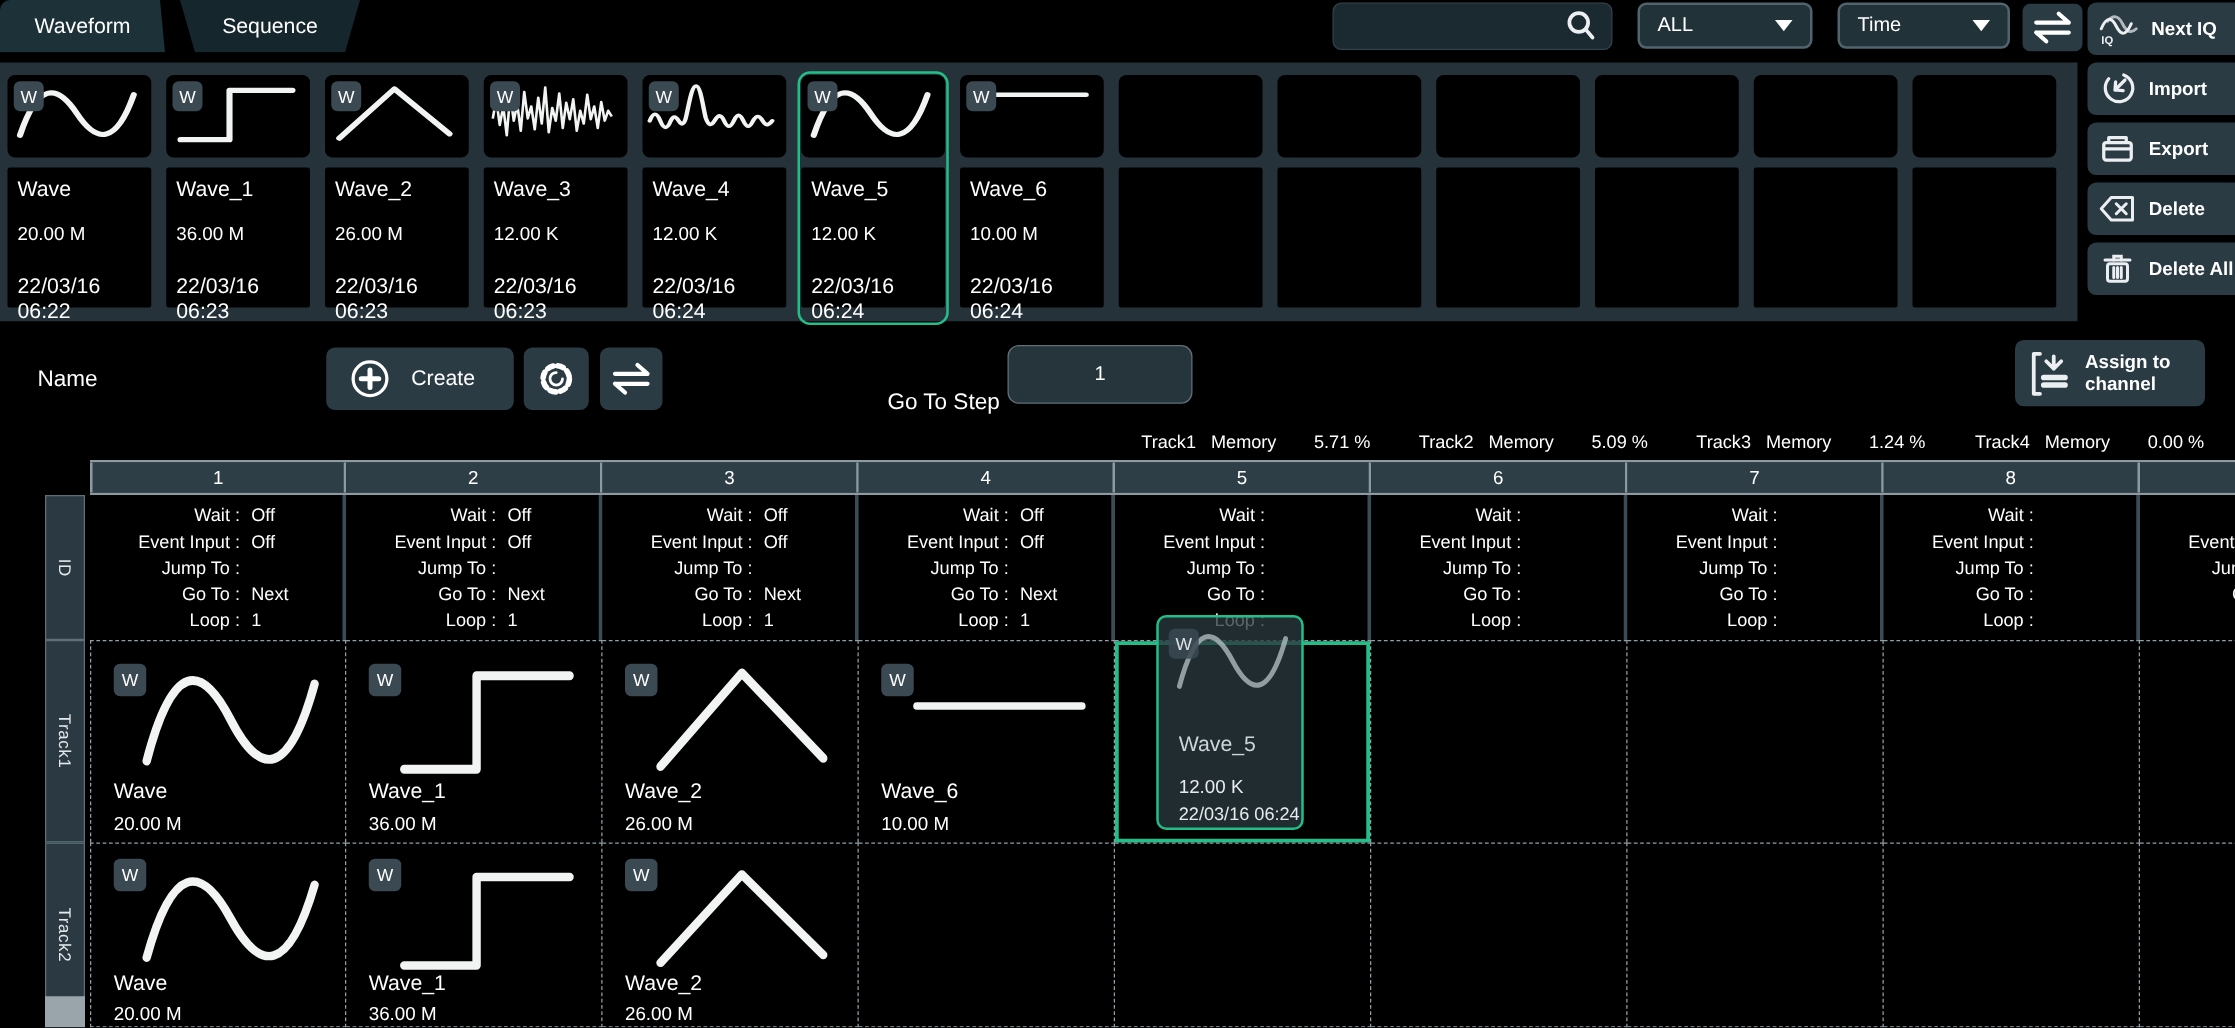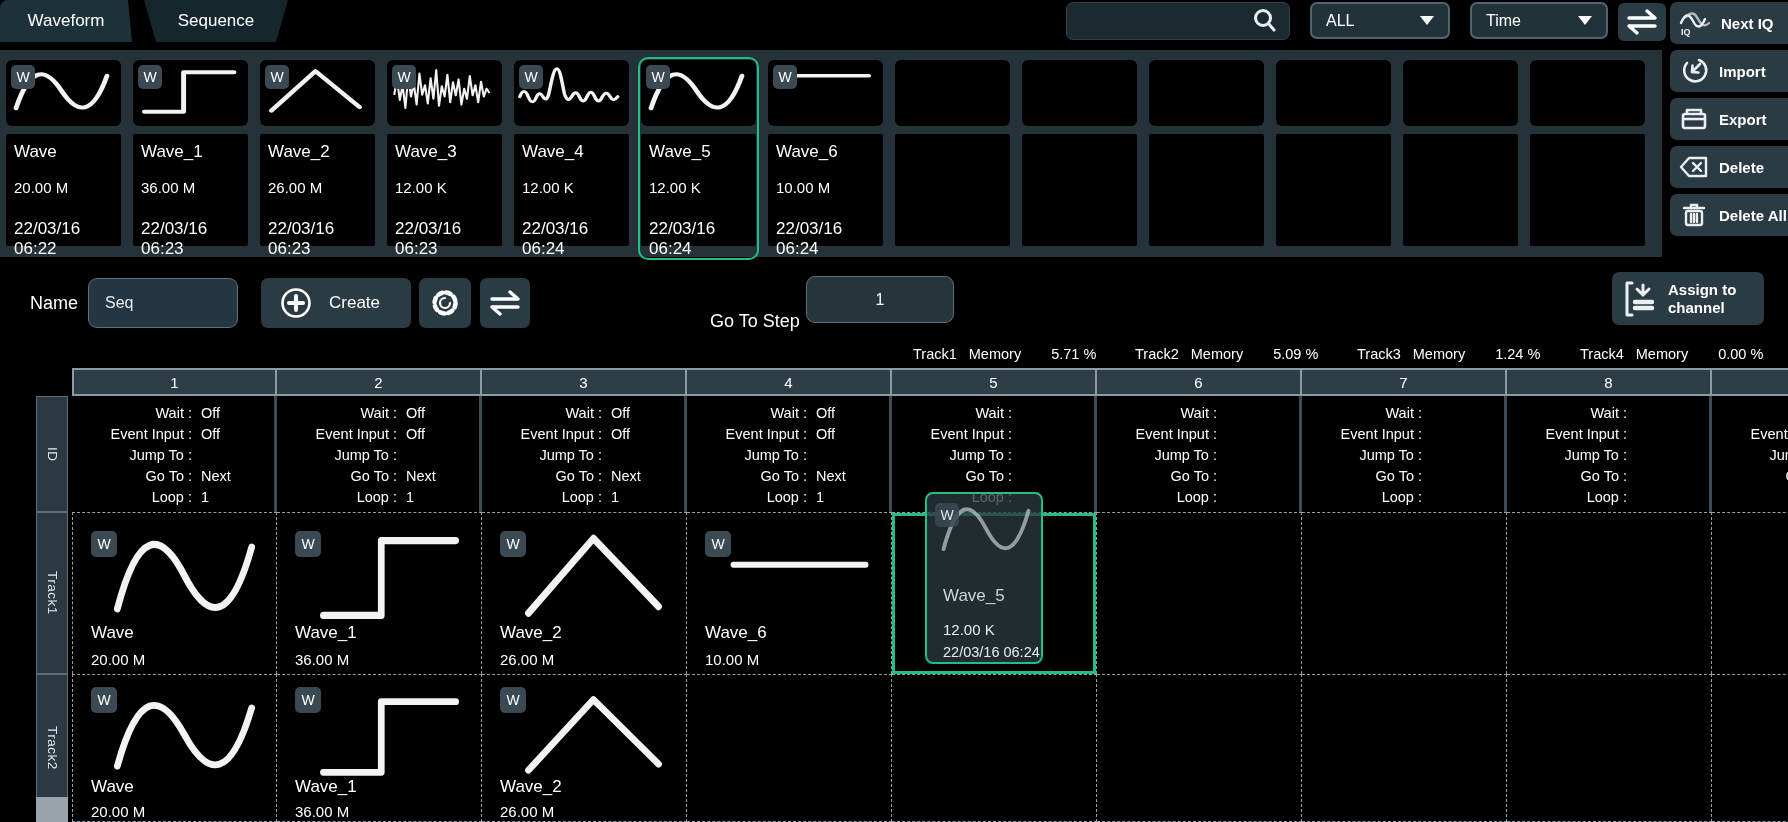--- a/index.html
+++ b/index.html
@@ -296,21 +296,20 @@
         <div class="bthumb"></div>
         <div class="binfo"></div>
       </div>
     <div class="bcol">
         <div class="bthumb"></div>
         <div class="binfo"></div>
       </div>
   </div>
 
   <div class="name-label">Name</div>
-  <div class="name-input">Seq</div>
   <div class="create-btn">
     <svg width="34" height="34" viewBox="0 0 34 34" fill="none" stroke="#fff" stroke-linecap="round">
       <circle cx="17" cy="17" r="13.5" stroke-width="2.6"></circle>
       <path d="M17 10 V24 M10 17 H24" stroke-width="4"></path>
     </svg>
     <span>Create</span>
   </div>
   <div class="sqbtn gear-btn">
     <svg width="32" height="32" viewBox="0 0 32 32" fill="none" stroke="#fff" stroke-linecap="round">
       <circle cx="16" cy="16" r="10.5" stroke-width="4.5" stroke-dasharray="4.6 3.8"></circle>

